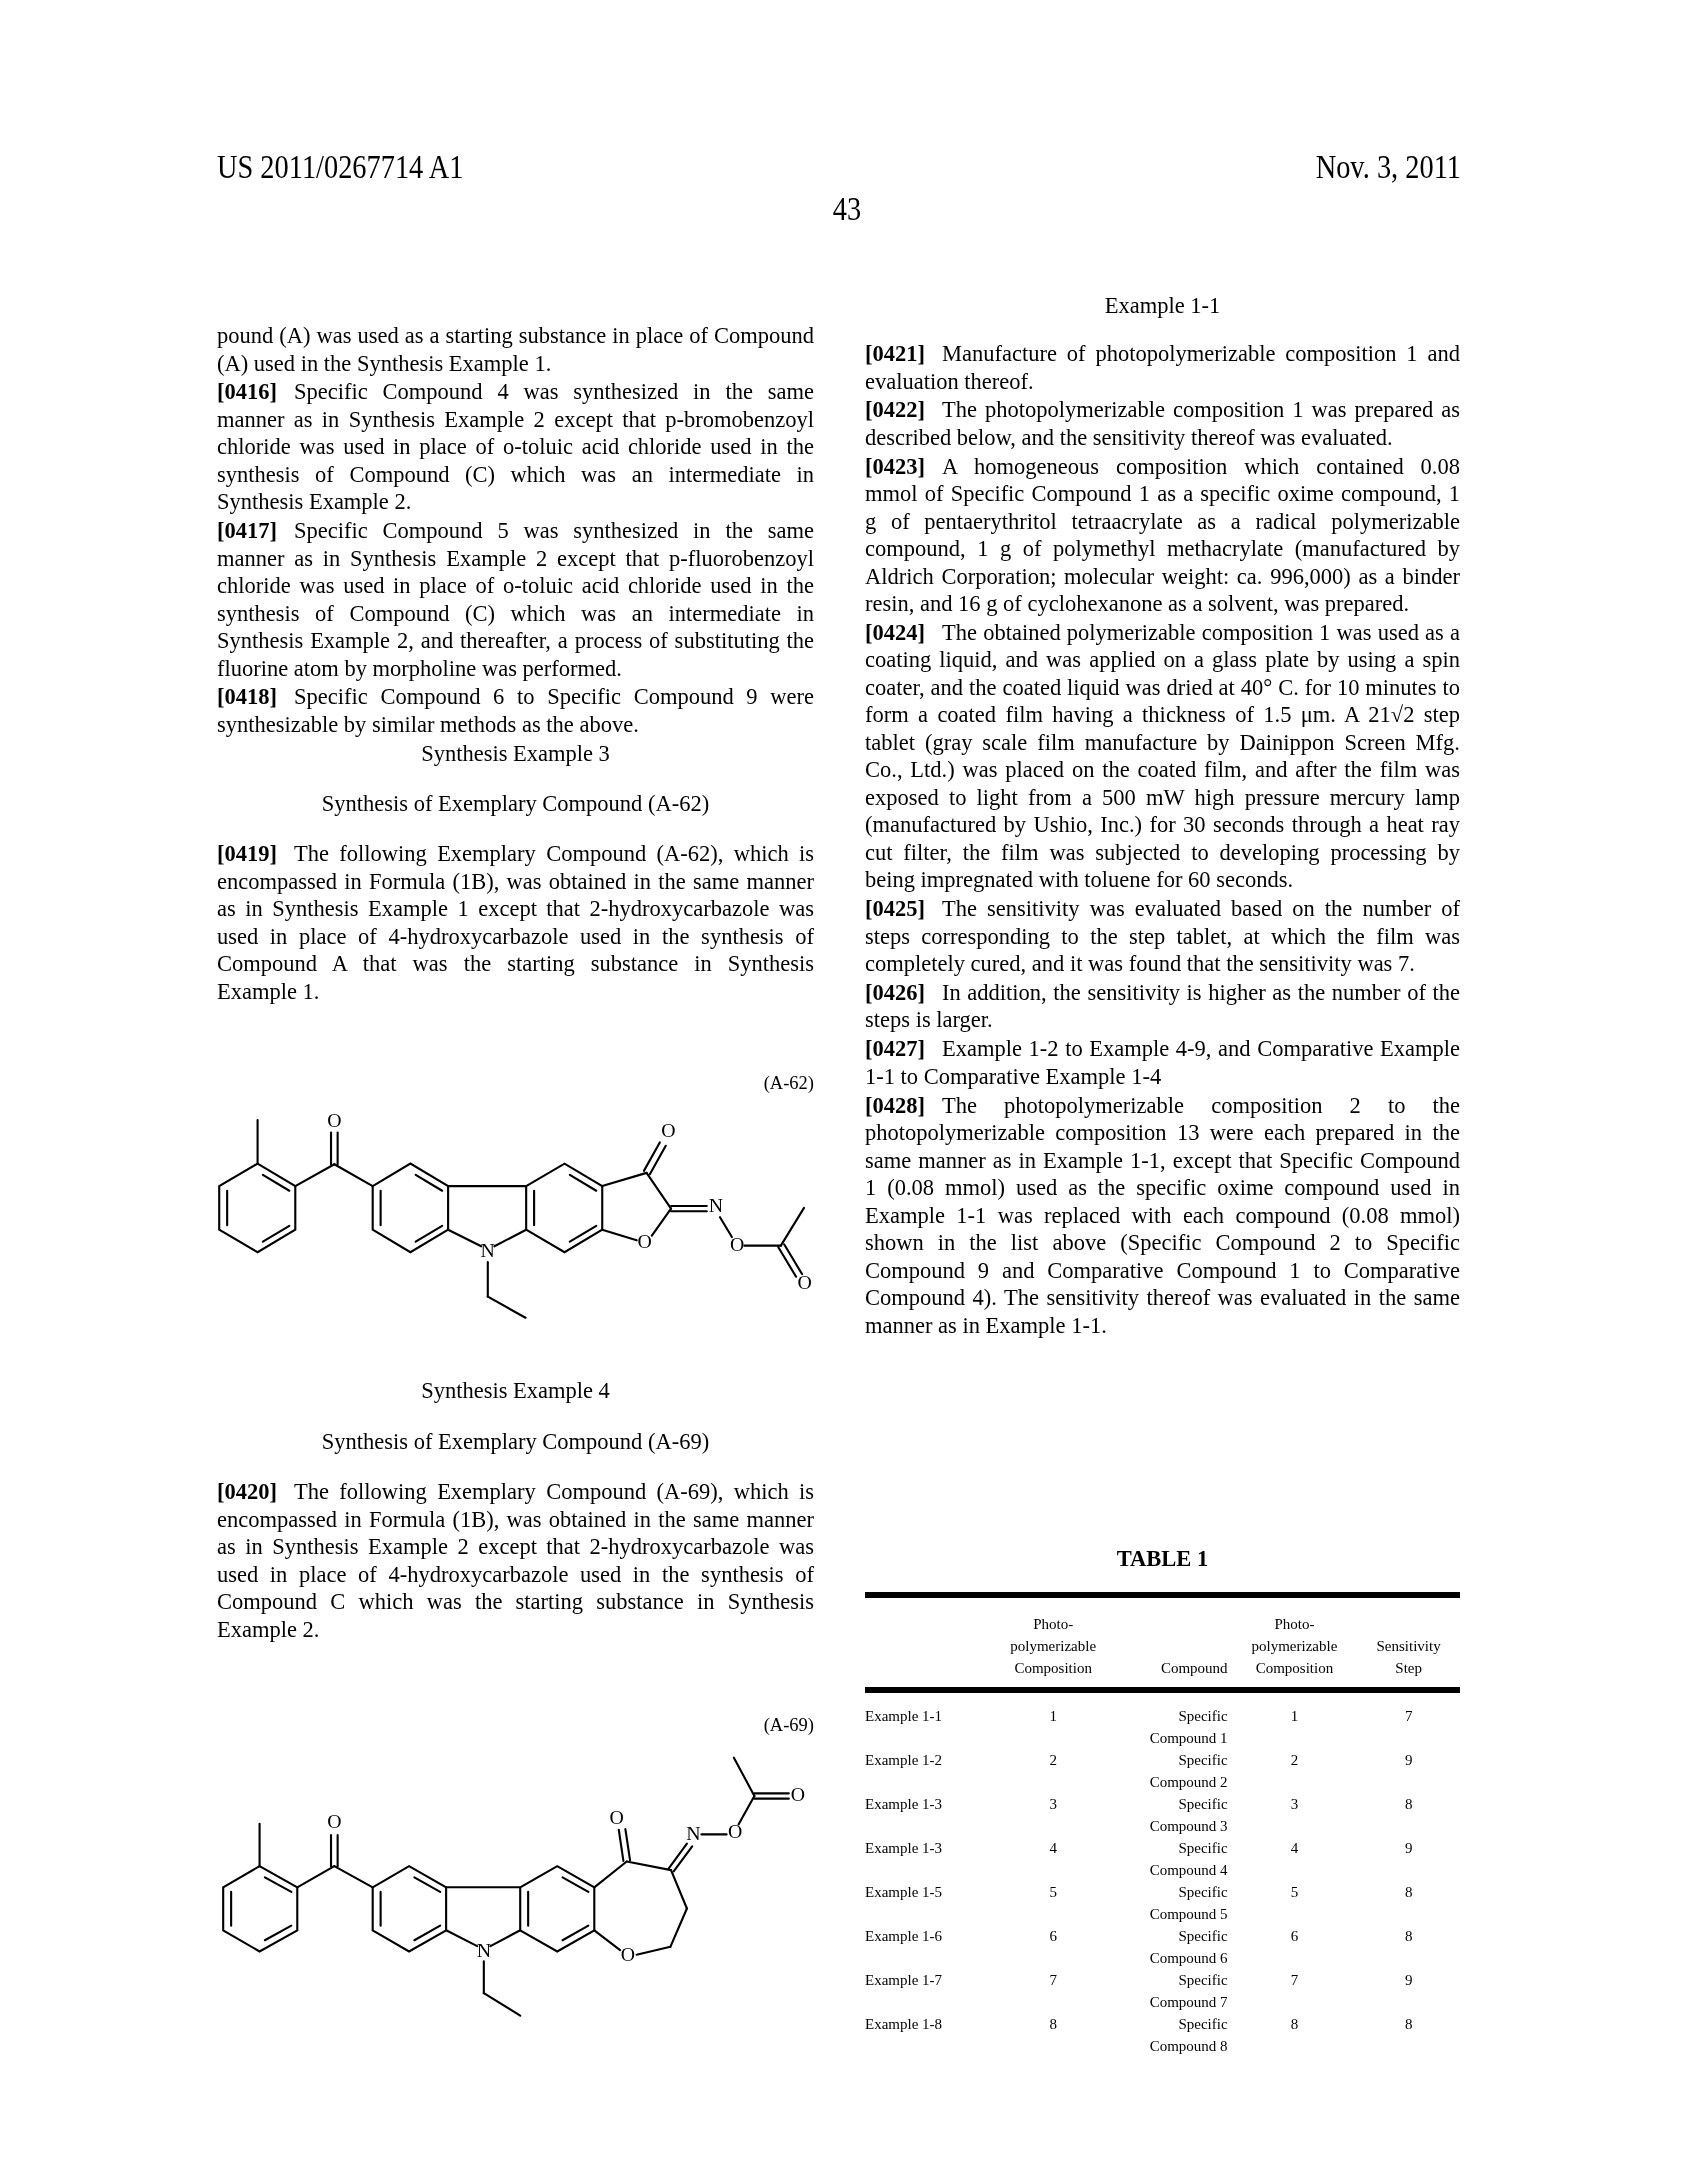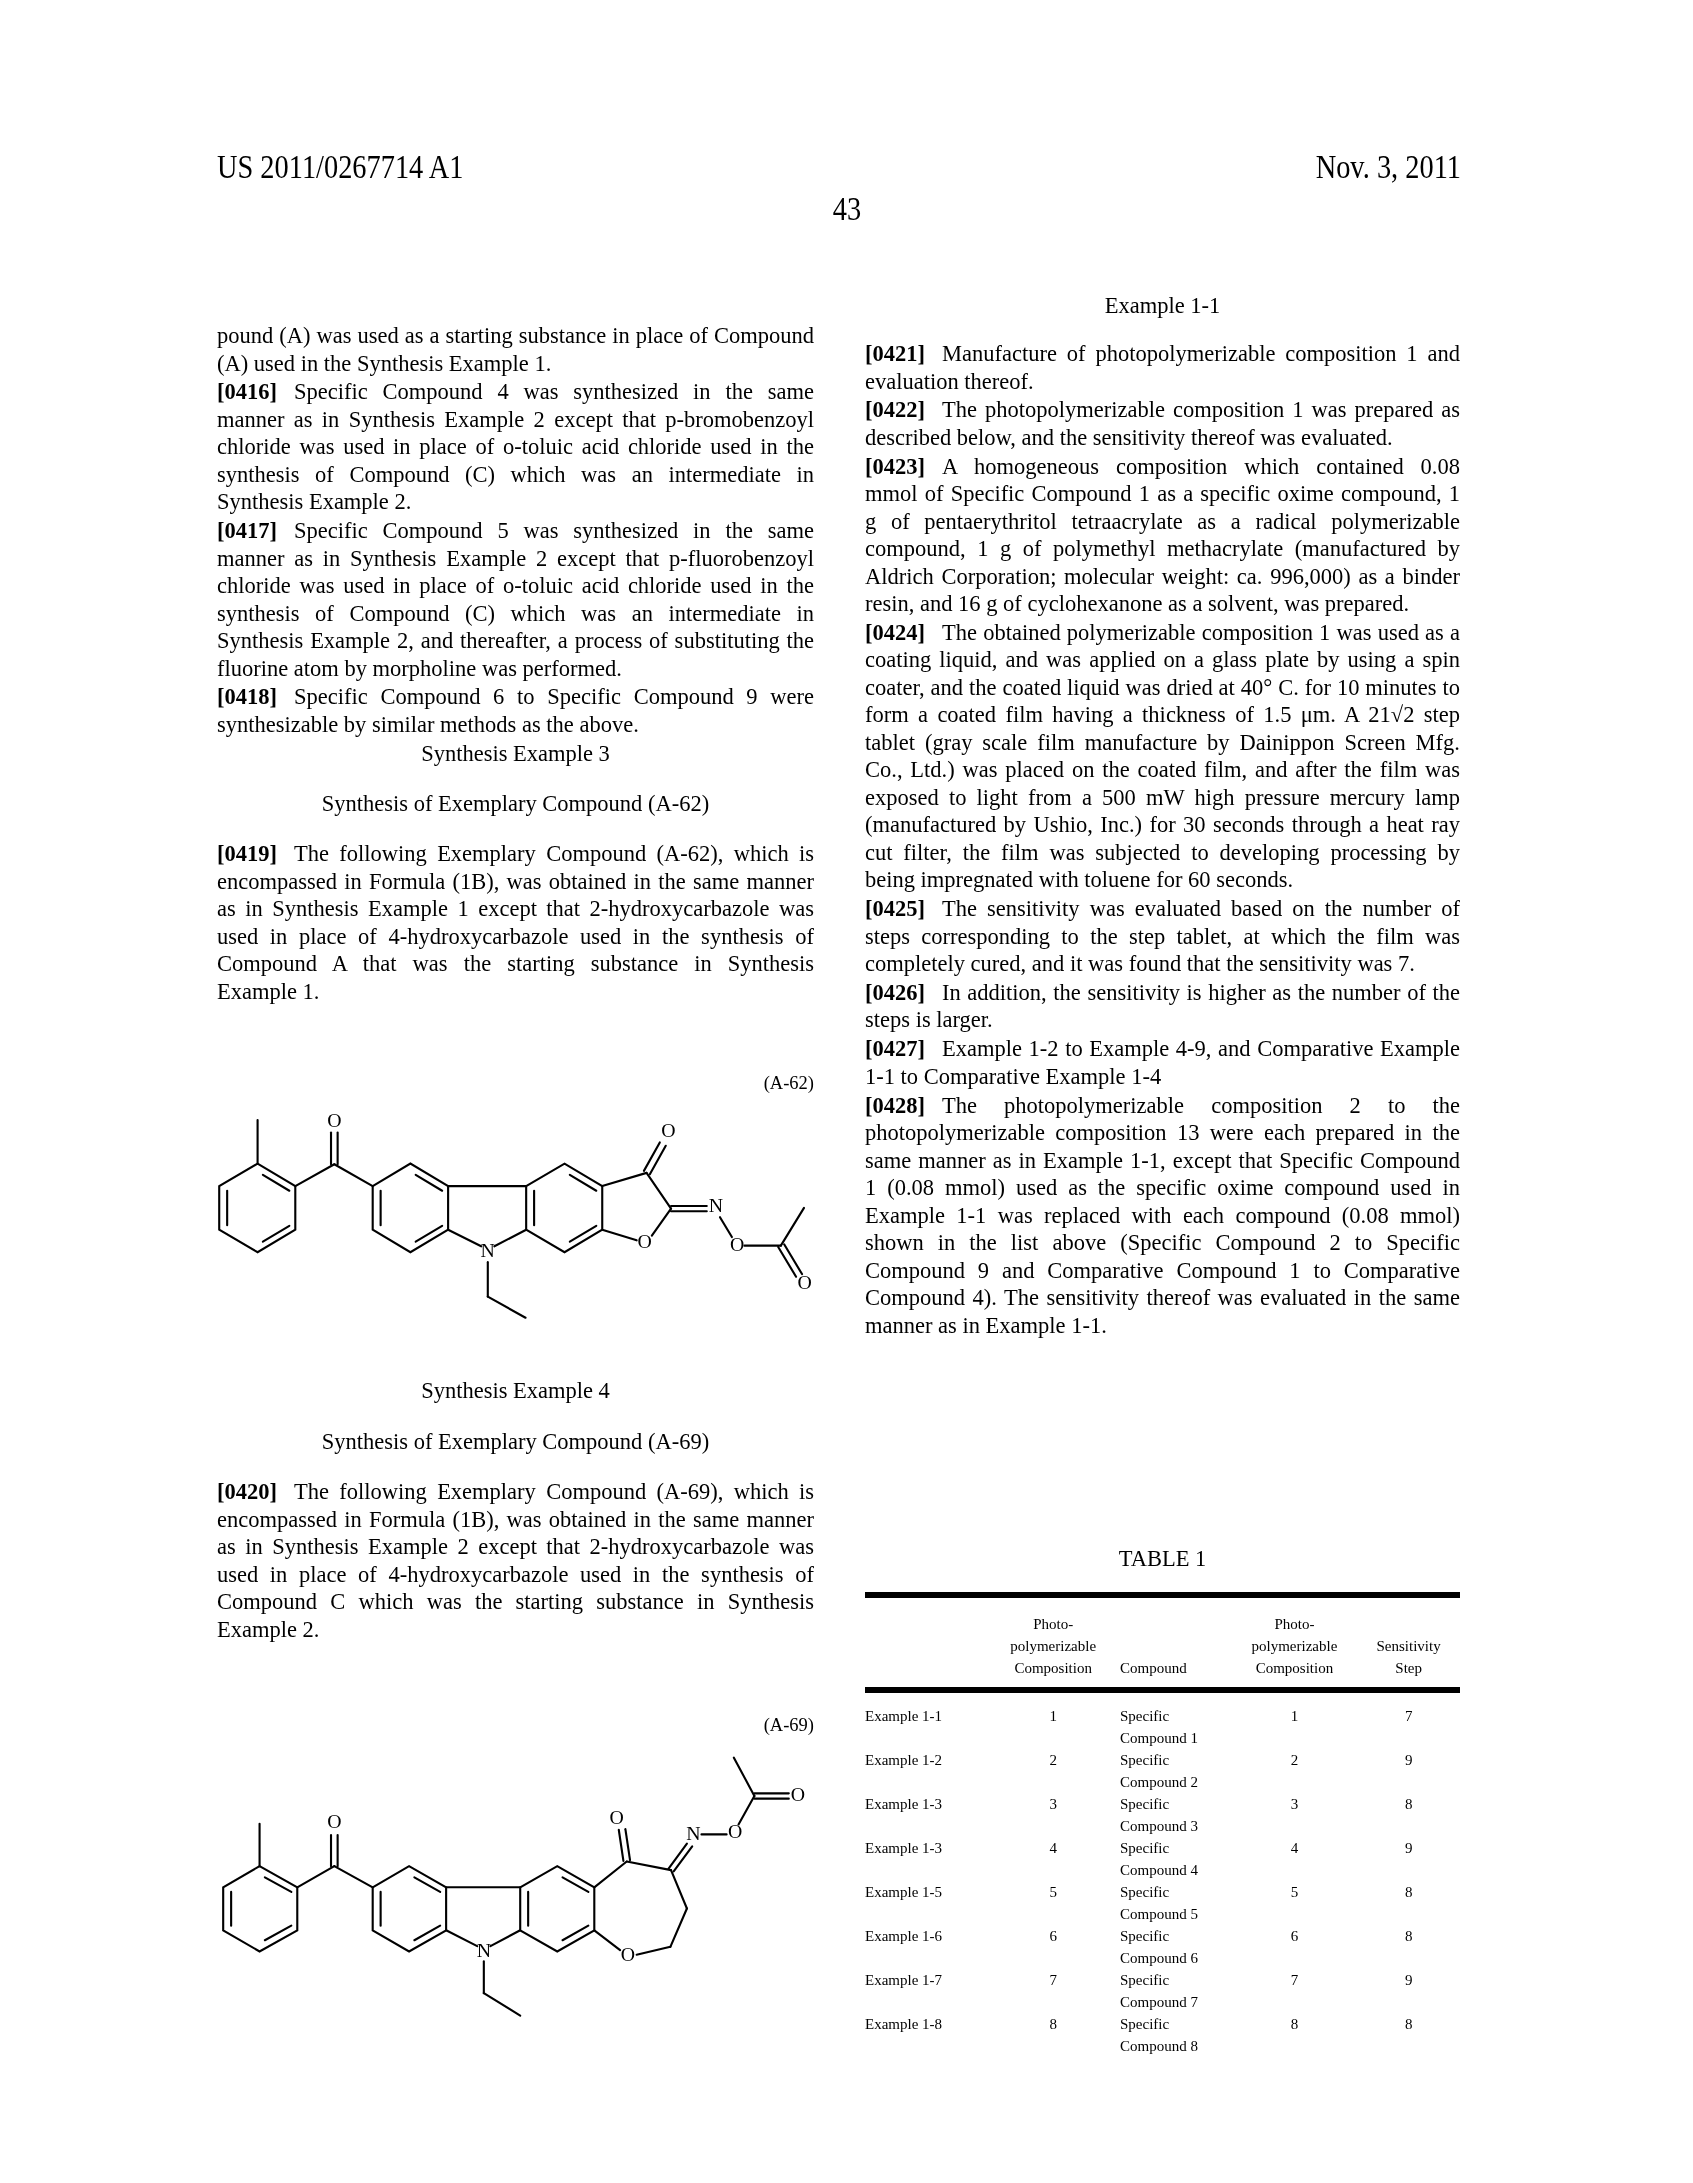--- a/index.html
+++ b/index.html
@@ -20,22 +20,22 @@
   svg.chem { position: absolute; left: 0; top: 0; overflow: visible; }
   svg.chem line, svg.chem polyline { stroke: #000; stroke-width: 3.2; fill: none; stroke-linecap: round; }
   svg.chem text { font-family: "Liberation Serif", serif; font-size: 30px; fill: #000; text-anchor: middle; dominant-baseline: middle; }
   table.t1 { position: absolute; left: 865px; top: 1592px; width: 595px; border-collapse: collapse; font-size: 15px; line-height: 22px; }
   table.t1 thead tr.rule-top th { border-top: 6px solid #000; height: 0; padding: 0; }
   table.t1 thead th { font-weight: normal; vertical-align: bottom; padding: 14.6px 4px 8px 4px; text-align: center; }
   table.t1 thead tr.hdrrow th { border-bottom: 6px solid #000; }
   table.t1 tbody td { vertical-align: top; padding: 0 4px; text-align: center; }
   table.t1 tbody tr:first-child td { padding-top: 12px; }
   table.t1 td.lbl, table.t1 th.lbl { text-align: left; padding-left: 0; }
-  table.t1 td.cmp, table.t1 th.cmp { text-align: left; }
-  .tcap { position: absolute; left: 865px; width: 595px; top: 1545px; text-align: center; font-size: 22.5px; line-height: 27.5px; }
+  table.t1 td.cmp, table.t1 th.cmp { text-align: right; }
+  .tcap { position: absolute; left: 865px; width: 595px; top: 1545px; text-align: center; font-size: 22.5px; line-height: 27.5px; font-weight: bold; }
 </style>
 </head>
 <body>
 
 <div class="hdr" style="left:217px; top:149px;">US 2011/0267714 A1</div>
 <div class="hdr right" style="right:233px; top:149px;">Nov. 3, 2011</div>
 <div class="pg" style="top:191px;">43</div>
 
 <div class="col" style="left:217px; top:0;">
 

